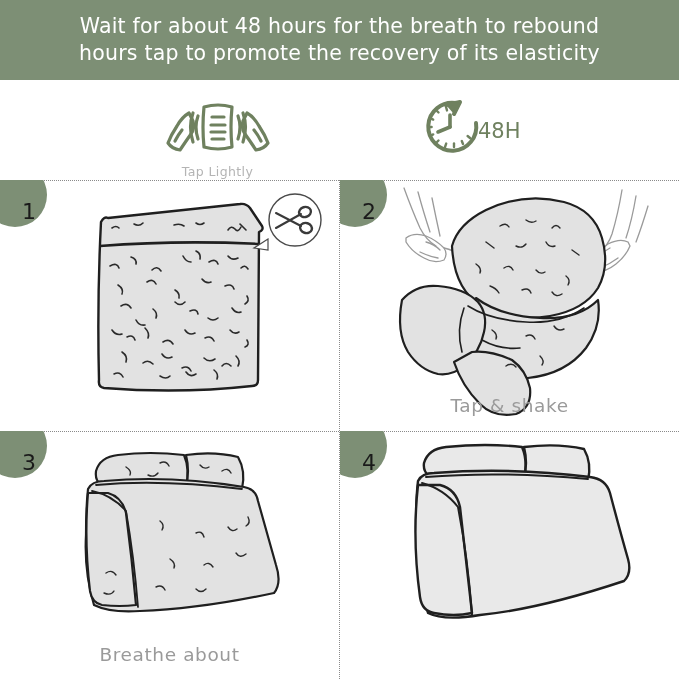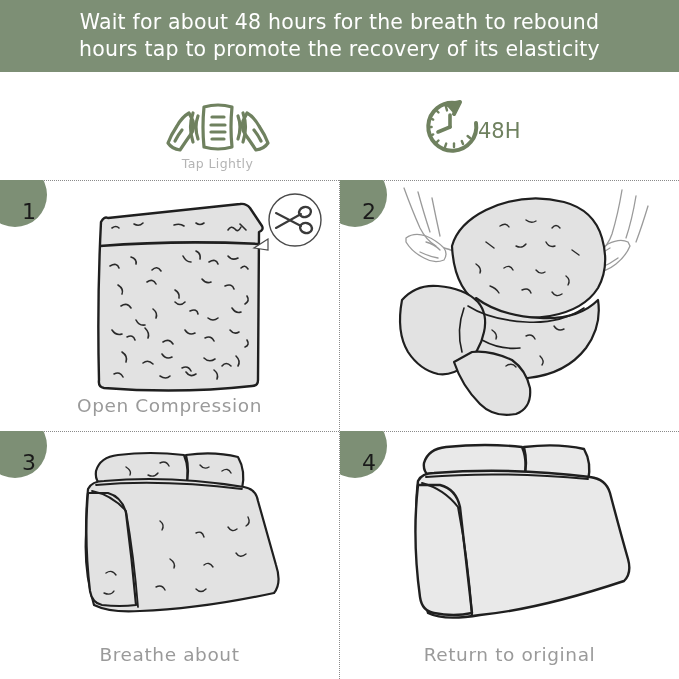--- a/index.html
+++ b/index.html
@@ -17,21 +17,21 @@
     background: #ffffff;
     overflow: hidden;
   }
 
   
   .header-bar {
     position: absolute;
     left: 0;
     top: 0;
     width: 679px;
-    height: 72px;
+    height: 80px;
     background: #7d8f75;
     display: flex;
     flex-direction: column;
     align-items: center;
     justify-content: center;
   }
   .header-line {
     color: #ffffff;
     font-family: "DejaVu Sans", sans-serif;
     font-size: 20.5px;
@@ -59,21 +59,21 @@
     align-items: center;
     padding-top: 26px;
   }
   .icon-art {
     height: 58px;
     display: flex;
     align-items: center;
     justify-content: center;
   }
   .icon-caption {
-    margin-top: 0;
+    margin-top: 8px;
     color: #b4b4b4;
     font-size: 12.5px;
     letter-spacing: 0.4px;
     white-space: nowrap;
   }
 
   
   .grid {
     position: absolute;
     left: 0;
@@ -292,21 +292,20 @@
 
         <g stroke="#3a3a3a" fill="none" stroke-linecap="round">
           <path d="M276 33 L301 46" stroke-width="2.1"></path>
           <path d="M276 48 L301 34" stroke-width="2.1"></path>
           <ellipse cx="305" cy="32" rx="6" ry="5" transform="rotate(-18 305 32)" stroke-width="2.4"></ellipse>
           <ellipse cx="306" cy="48" rx="6" ry="5" transform="rotate(18 306 48)" stroke-width="2.4"></ellipse>
         </g>
       </svg>
       <div class="badge"></div>
       <div class="badge-num">1</div>
-      <div class="step-caption">Open Compression</div>
     </div>
 
     <div class="cell c2">
       <svg class="art" viewBox="0 0 339 250">
 
         <g stroke="#9a9a9a" stroke-width="1.3" fill="none" stroke-linecap="round">
           <path d="M64 8 Q72 30 80 48 Q86 60 96 66"></path>
           <path d="M78 12 Q84 34 90 52"></path>
           <path d="M92 18 Q96 38 100 56"></path>
           <path d="M66 58 Q74 52 86 56 Q96 60 104 68 Q108 74 104 80 Q94 84 84 78 Q72 72 66 62 Z"></path>
@@ -359,20 +358,21 @@
           <path d="M212 112 q4 6 10 2"></path>
           <path d="M152 150 q6 4 4 9"></path>
           <path d="M186 156 q6 -3 9 3"></path>
           <path d="M214 146 q4 6 10 3"></path>
           <path d="M166 186 q6 -4 10 1"></path>
           <path d="M200 176 q5 5 2 9"></path>
         </g>
       </svg>
       <div class="badge"></div>
       <div class="badge-num">2</div>
+      <div class="step-caption">Tap &amp; shake</div>
     </div>
 
     <div class="cell c3">
       <svg class="art" viewBox="0 0 339 248">
 
         <path d="M96 40 Q100 26 118 24 Q150 20 184 24 Q190 38 186 56 Q150 62 110 58 Q94 54 96 40 Z" fill="#e2e2e2" stroke="#1f1f1f" stroke-width="2.2" stroke-linejoin="round"></path>
         <path d="M186 24 Q214 20 238 26 Q246 40 242 58 Q214 64 186 56 Q190 40 186 24 Z" fill="#e2e2e2" stroke="#1f1f1f" stroke-width="2.2" stroke-linejoin="round"></path>
 
         <path d="M88 58 Q92 50 104 50 Q170 44 244 56 Q256 58 258 70
                  Q268 106 276 134 Q282 152 274 162 Q200 178 140 180 Q110 182 94 174
@@ -423,17 +423,16 @@
         <path d="M78 54 Q72 108 80 166 Q82 180 94 182 Q114 186 132 182
                  Q126 130 120 76 Q116 58 100 54 Z" fill="#e9e9e9" stroke="#1f1f1f" stroke-width="2.4" stroke-linejoin="round"></path>
 
         <g stroke="#1f1f1f" stroke-width="2" fill="none" stroke-linecap="round">
           <path d="M82 52 Q104 58 118 76 Q128 128 132 184"></path>
           <path d="M86 46 Q160 40 248 48"></path>
         </g>
       </svg>
       <div class="badge"></div>
       <div class="badge-num">4</div>
-      <div class="step-caption">Return to original</div>
     </div>
 
   </div>
 </div>
 
 </body></html>

